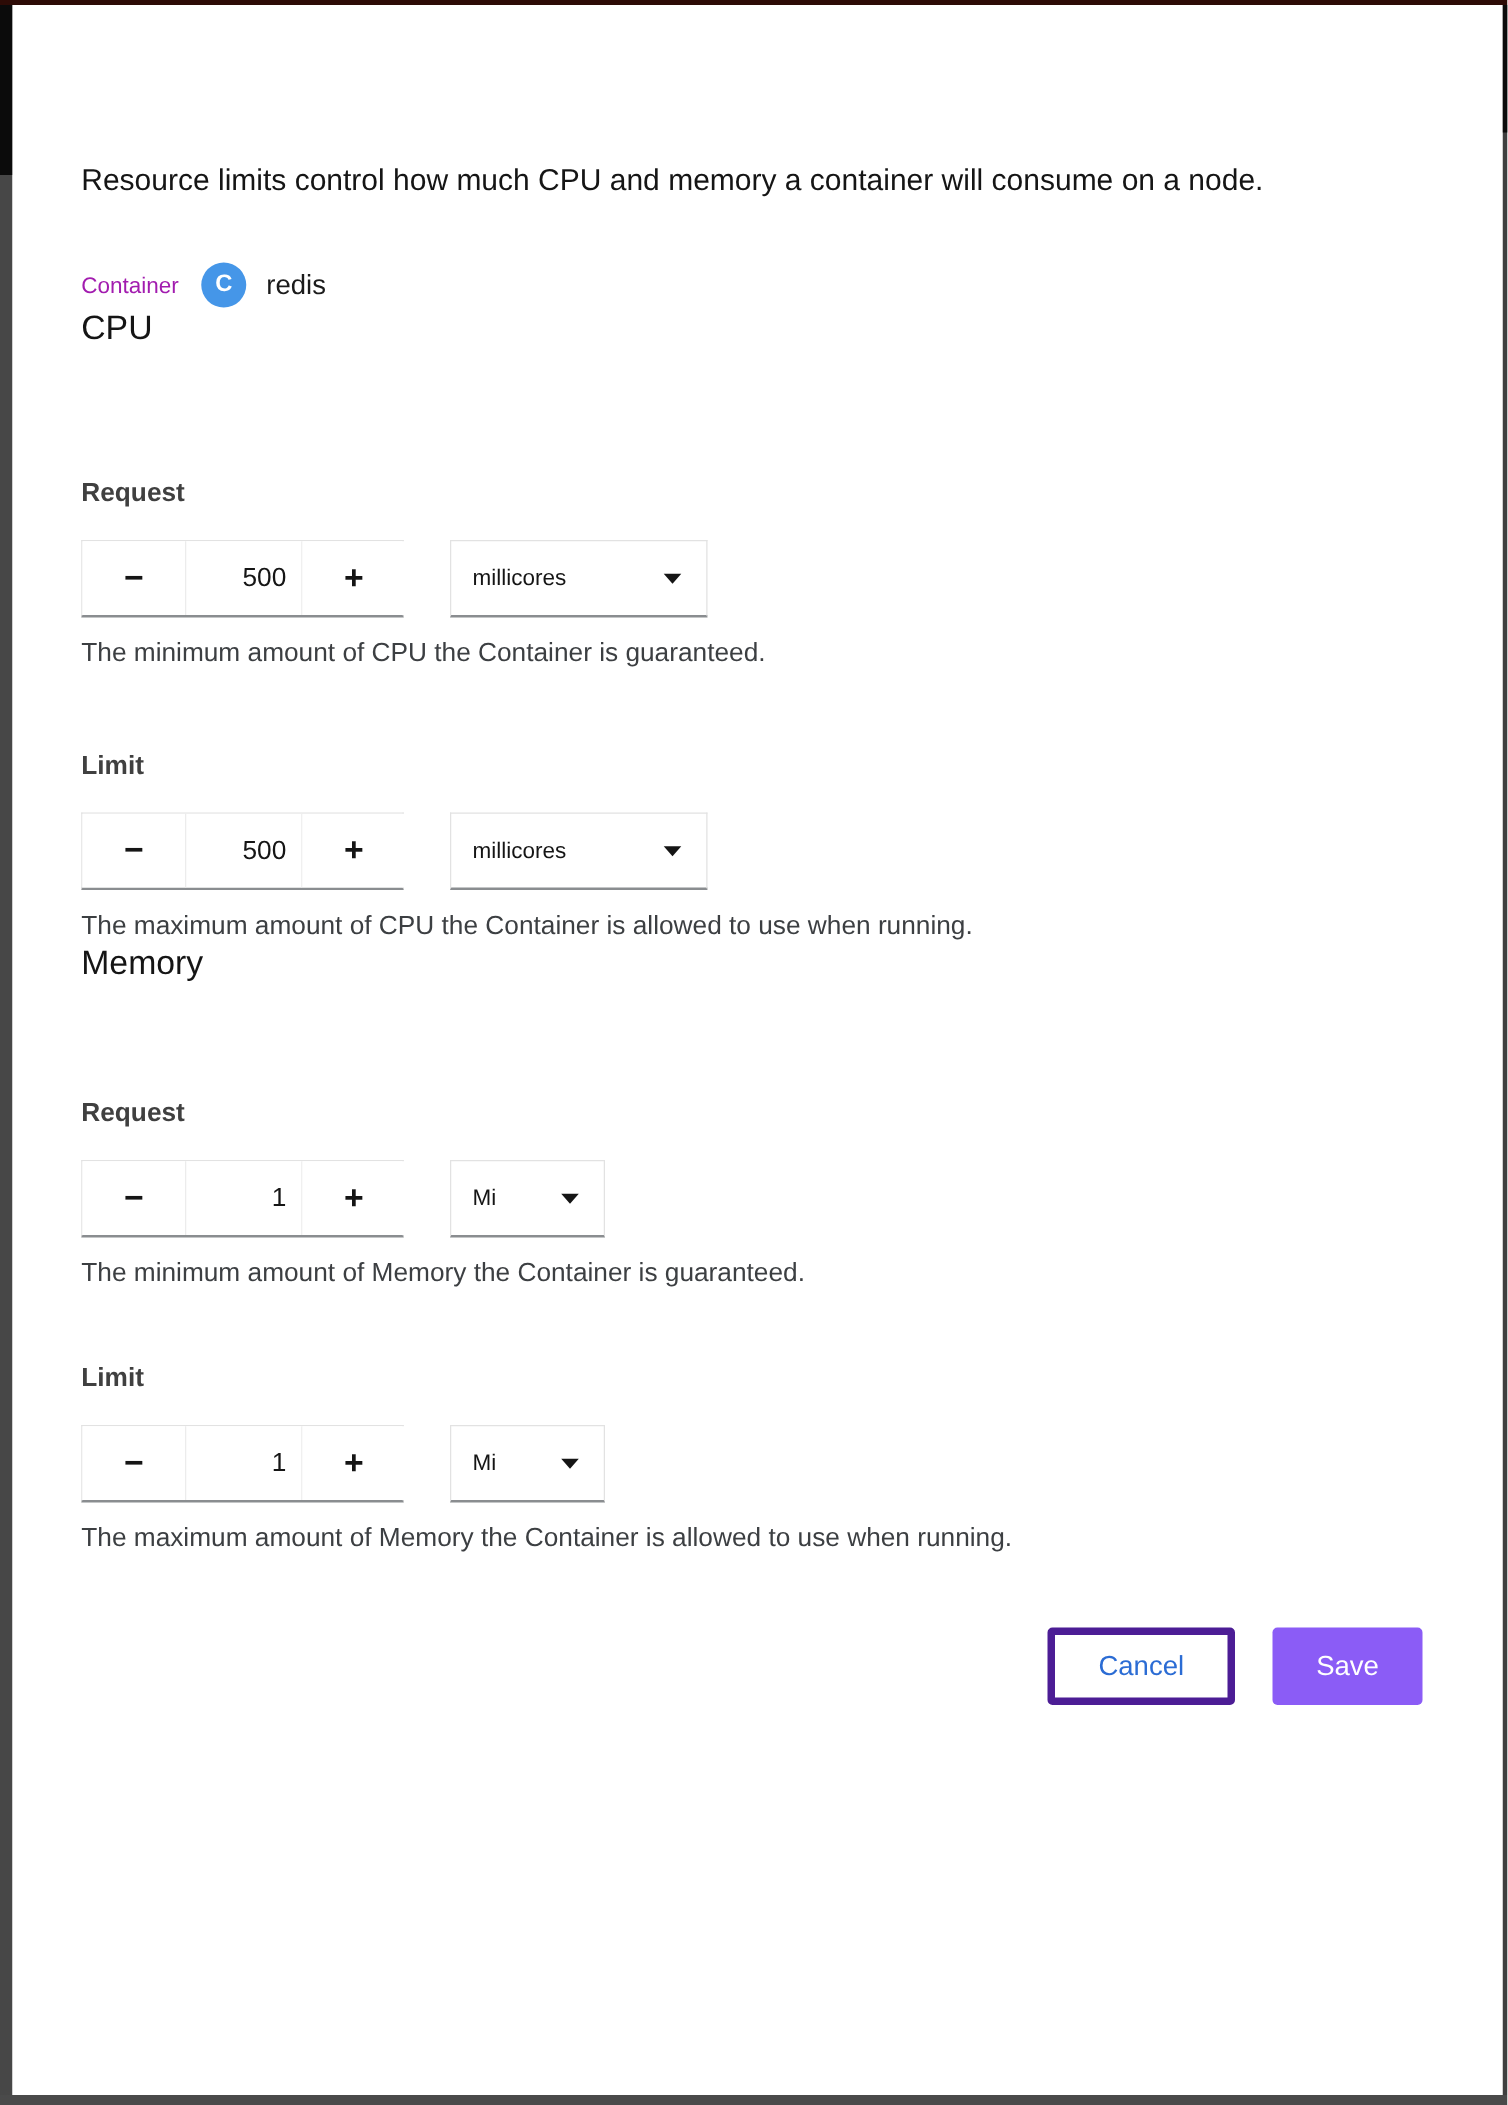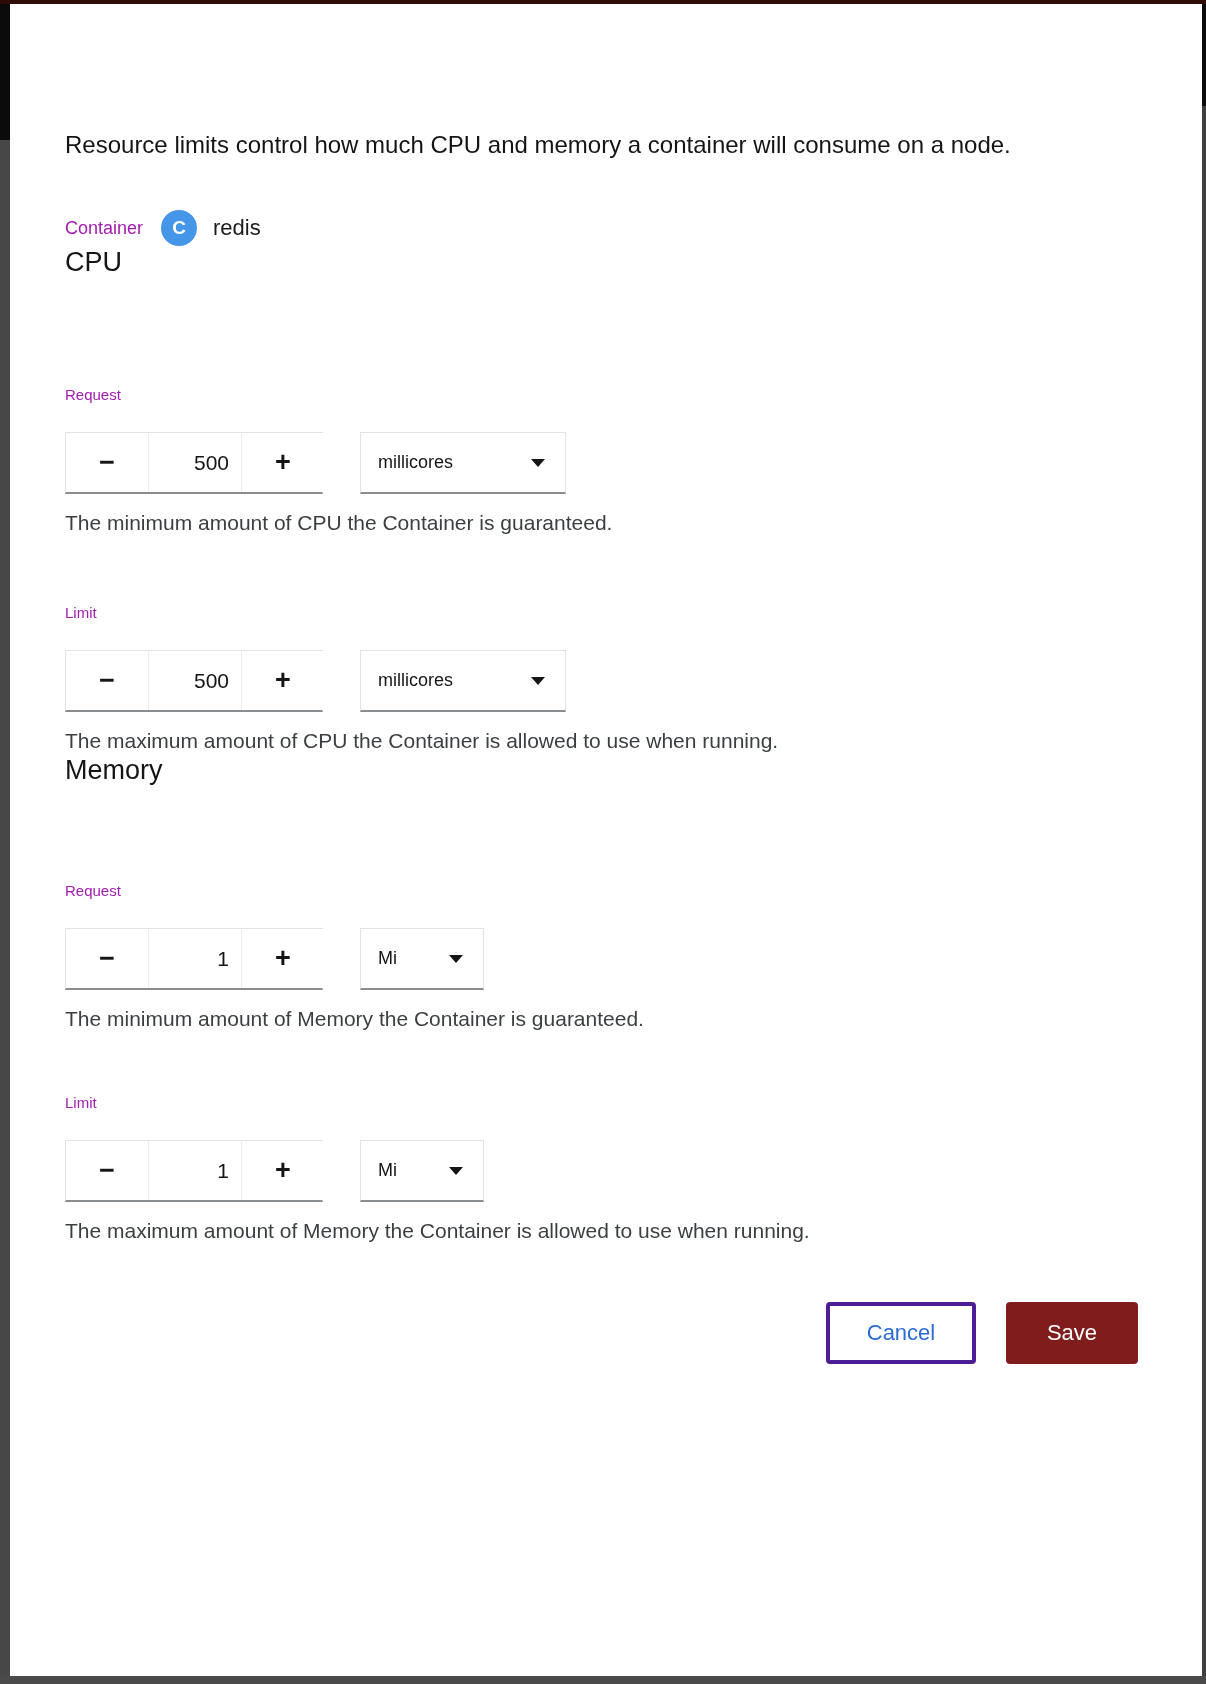--- a/index.html
+++ b/index.html
@@ -31,21 +31,21 @@
     width:36px;height:36px;border-radius:50%;background:#4596e8;color:#ffffff;
     display:flex;align-items:center;justify-content:center;
     font-size:19px;font-weight:700;margin:0 16px 0 18px;flex:0 0 auto;
   }
   .container-row .cname{font-size:22px;color:#1b1b1b;}
 
   h2.section{margin:0;font-weight:400;font-size:27px;line-height:32px;color:#151515;}
   .sec-cpu{margin-top:104px;}
   .sec-mem{margin-top:96px;}
 
-  .field-label{font-size:15px;line-height:26px;font-weight:400;color:#a21caf;}
+  .field-label{font-size:21px;line-height:26px;font-weight:700;color:#404040;}
   .m-req-cpu{margin-top:104px;}
   .m-lim-cpu{margin-top:64px;}
   .m-req-mem{margin-top:92px;}
   .m-lim-mem{margin-top:58px;}
 
   .input-row{margin-top:24px;display:flex;align-items:stretch;height:62px;}
   .stepper{
     display:flex;align-items:stretch;width:258px;box-sizing:border-box;
     border:1px solid #e2e2e2;border-bottom:2px solid #8a8d90;background:#ffffff;
   }
@@ -74,24 +74,24 @@
   }
   .help{margin:16px 0 0 0;font-size:21px;line-height:26px;color:#3c3f42;}
 
   .footer{margin-top:58px;display:flex;justify-content:flex-end;gap:30px;}
   .btn{
     height:62px;border-radius:4px;font-family:"Liberation Sans", sans-serif;
     font-size:22px;display:flex;align-items:center;justify-content:center;cursor:pointer;
     box-sizing:border-box;
   }
   .btn-secondary{
-    background:#ffffff;color:#2b6cd4;border:4px solid #4c1d95;width:150px;
+    background:#ffffff;color:#2b6cd4;border:6px solid #4c1d95;width:150px;
   }
   .btn-primary{
-    background:#7f1d1d;color:#ffffff;border:none;width:132px;
+    background:#8b5cf6;color:#ffffff;border:none;width:120px;
   }
 </style>
 </head>
 <body>
 
 <div class="edge edge-top"></div>
 <div class="edge edge-left">
     <div class="dark"></div>
   </div>
 <div class="edge edge-right">

